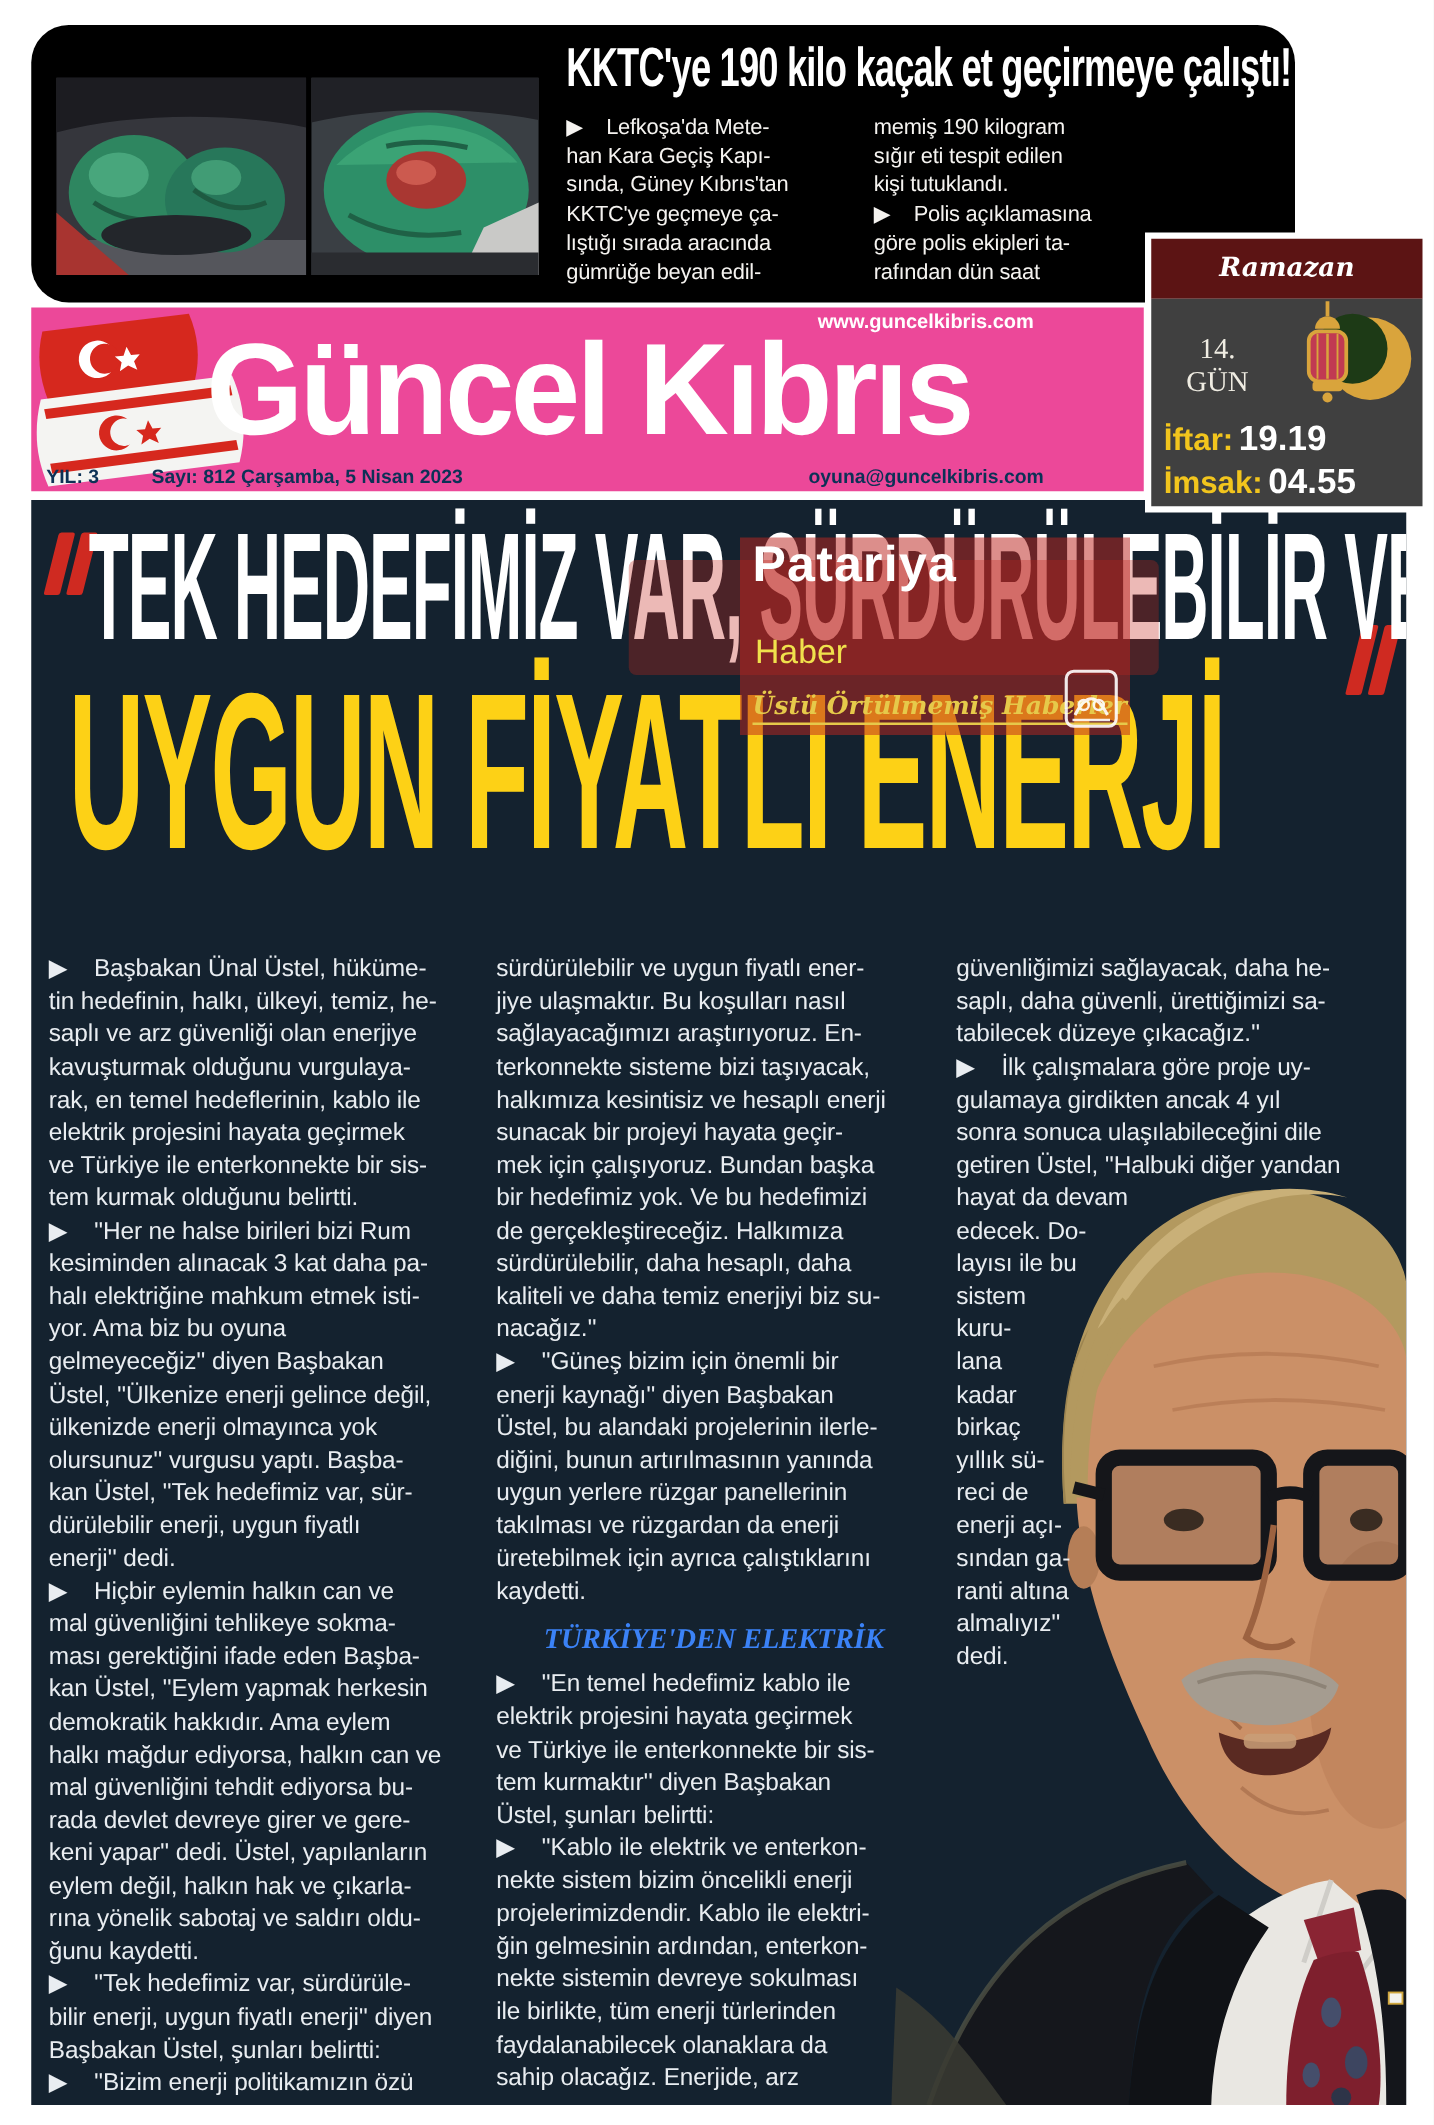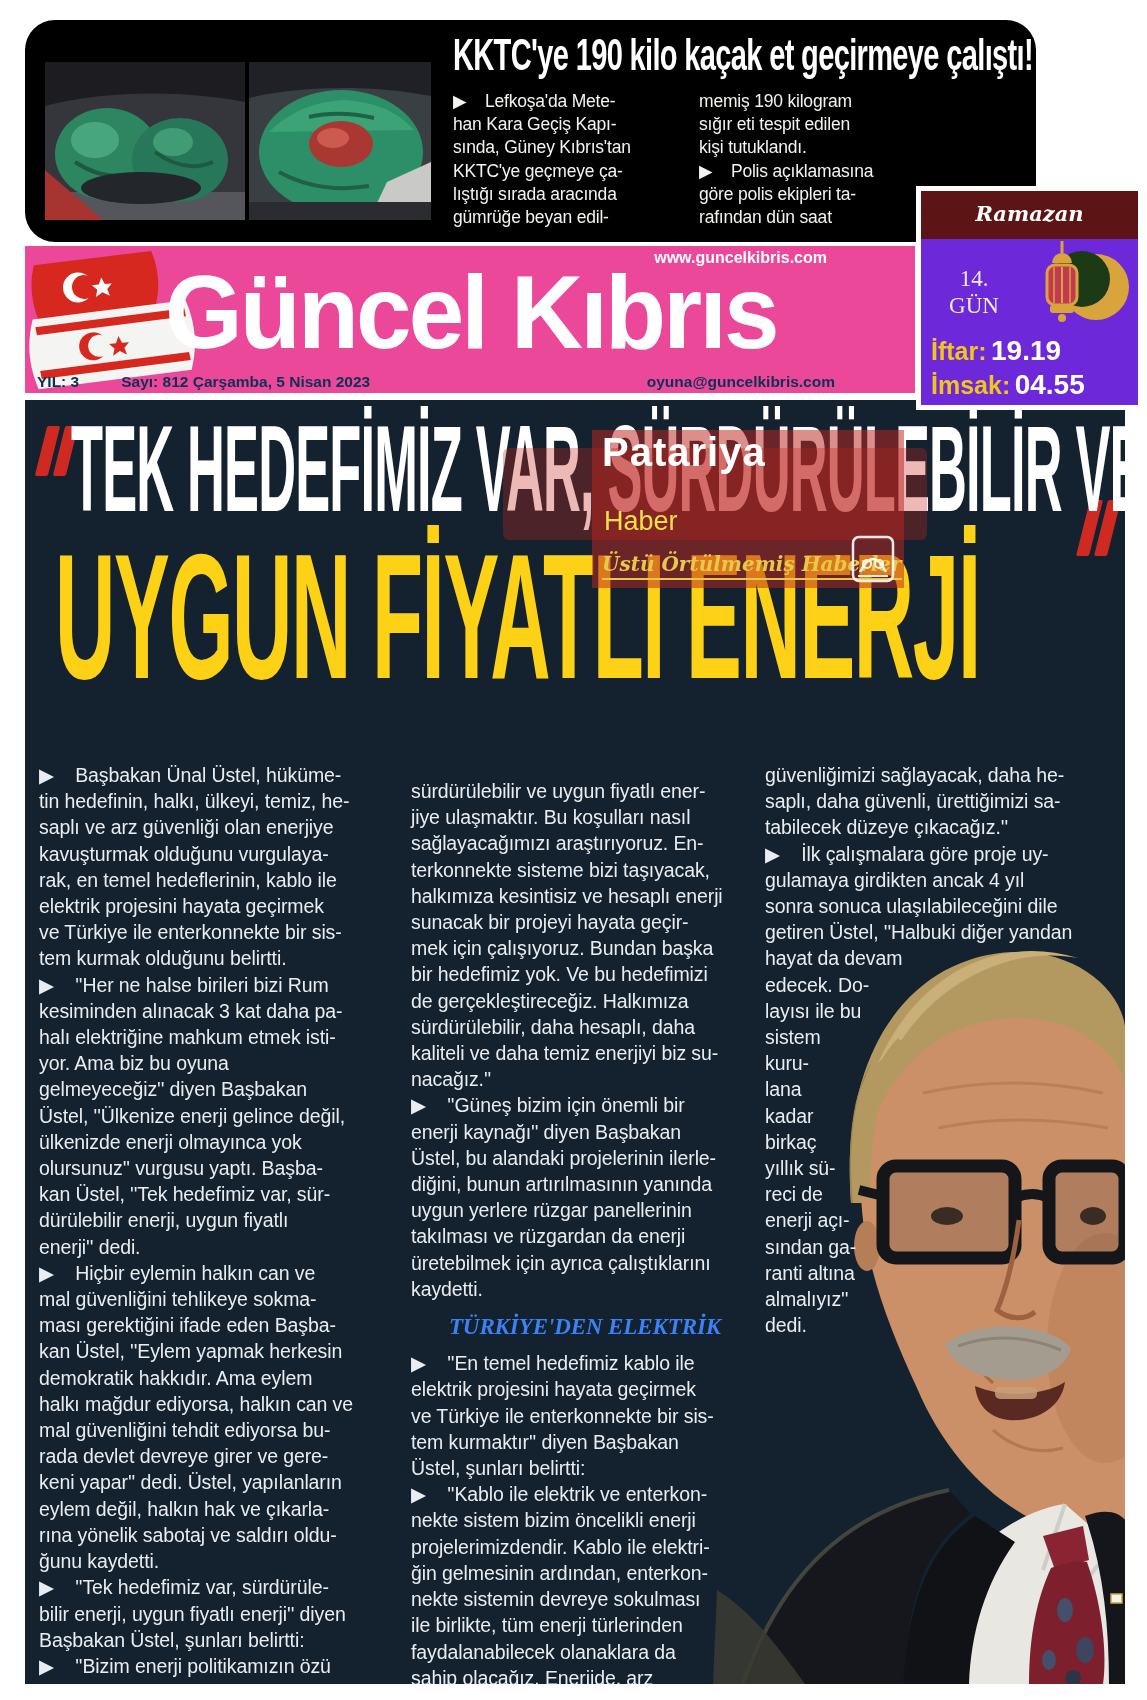--- a/index.html
+++ b/index.html
@@ -30,21 +30,21 @@
   .mh-meta .gap{display:inline-block;width:42px;}
   .mh-email{position:absolute;right:80px;bottom:2px;color:#0c3156;font-weight:bold;font-size:15.5px;}
 
   
   .ramazan{position:absolute;left:916px;top:186px;width:227px;height:224px;background:#ffffff;
            padding:0;box-sizing:border-box;z-index:5;}
   .rz-inner{position:absolute;left:5px;top:5px;right:5px;bottom:5px;}
   .rz-head{position:absolute;left:0;top:0;width:100%;height:48px;background:#5c1414;
            color:#ffffff;font-family:"DejaVu Serif",serif;font-style:italic;font-weight:bold;
            font-size:21px;text-align:center;line-height:46px;}
-  .rz-body{position:absolute;left:0;top:48px;width:100%;bottom:0;background:#6d28d9;}
+  .rz-body{position:absolute;left:0;top:48px;width:100%;bottom:0;background:#404040;}
   .rz-day{position:absolute;left:18px;top:26px;width:70px;text-align:center;
           font-family:"Liberation Serif",serif;color:#efece2;font-size:23px;line-height:27px;}
   .rz-lantern{position:absolute;right:4px;top:0;}
   .rz-row{position:absolute;left:10px;white-space:nowrap;}
   .rz-row.iftar{top:96px;}
   .rz-row.imsak{top:130px;}
   .rz-label{color:#f2c51d;font-weight:bold;font-size:25px;}
   .rz-value{color:#ffffff;font-weight:bold;font-size:28px;}
 
   
@@ -69,21 +69,21 @@
            letter-spacing:1px;}
   .wm-word{position:absolute;left:12px;top:76px;color:#f0e14c;font-weight:normal;font-size:27px;}
   .wm-slogan{position:absolute;left:10px;bottom:8px;color:#e6c94a;font-weight:bold;font-style:italic;
              font-family:"DejaVu Serif",serif;font-size:20px;border-bottom:2px solid #e6c94a;
              padding-bottom:2px;}
   .wm-emblem{position:absolute;right:8px;bottom:4px;}
 
   .col{position:absolute;top:362px;white-space:pre-wrap;color:#e9edf1;font-size:19.5px;
        line-height:26.2px;letter-spacing:-0.1px;z-index:2;}
   .col.c1{left:14px;width:352px;}
-  .col.c2{left:386px;width:348px;margin-top:16px;}
+  .col.c2{left:372px;width:348px;}
   .col.c3{left:740px;width:372px;}
   .subhead{text-align:center;color:#3b82f6;font-family:"Liberation Serif",serif;font-weight:bold;
            font-style:italic;font-size:23px;margin:12px 0 10px 0;white-space:normal;}
   .portrait{position:absolute;left:688px;top:468px;z-index:1;}
 </style>
 </head>
 <body>
 
 <div class="page">
 

